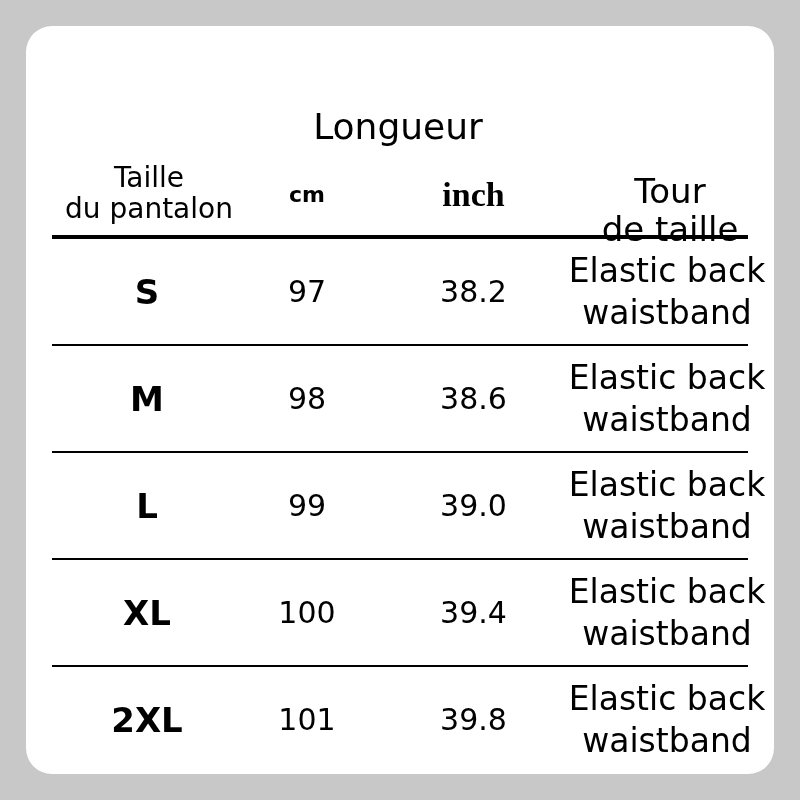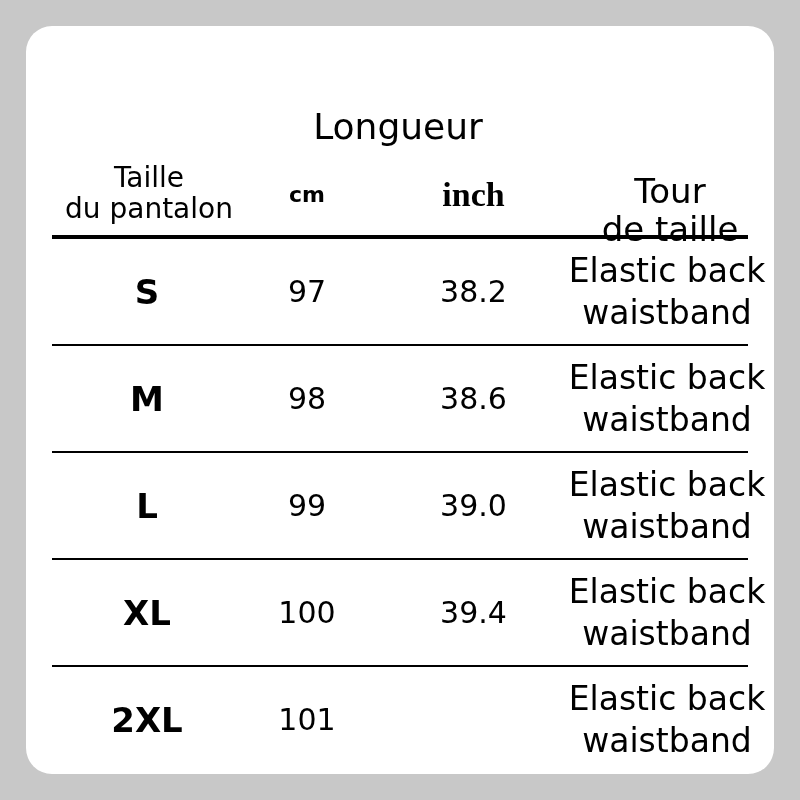--- a/index.html
+++ b/index.html
@@ -205,20 +205,21 @@
         <div>
           <div>Elastic back</div>
           <div>waistband</div>
         </div>
       </div>
     </div>
 
     <div class="row">
       <div class="c c-size">2XL</div>
       <div class="c c-cm">101</div>
+      <div class="c c-inch">39.8</div>
       <div class="c c-waist">
         <div>
           <div>Elastic back</div>
           <div>waistband</div>
         </div>
       </div>
     </div>
 
   </div>
 </div>

